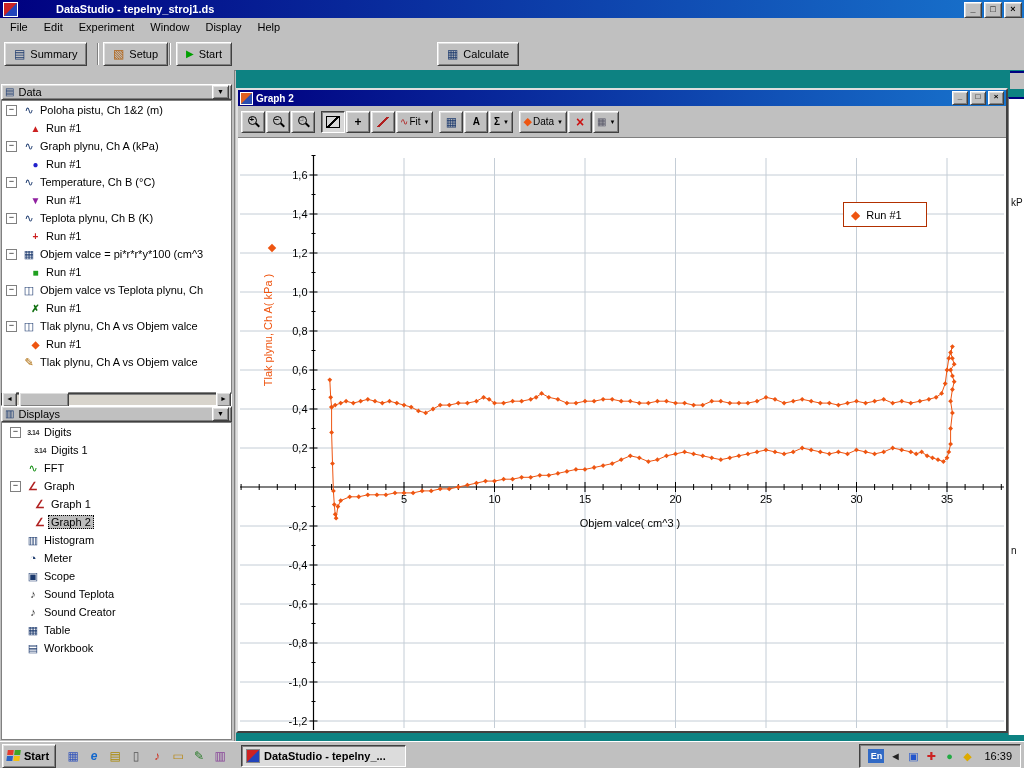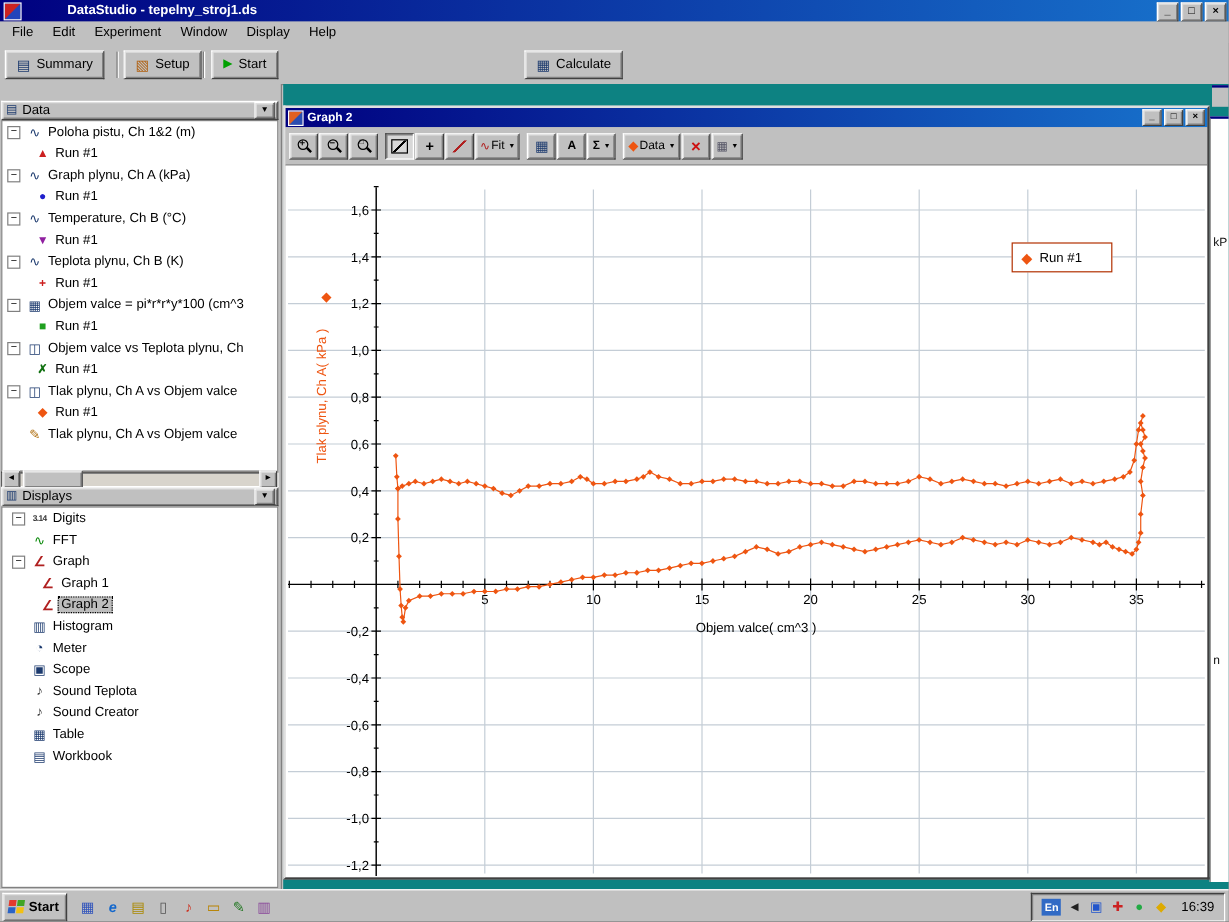--- a/index.html
+++ b/index.html
@@ -254,20 +254,24 @@
     <div class="sec-header raised" style="top:336px;">
       <span class="tb-ico" style="font-size:10px;color:#1c3a6e;">▥</span>
       <span>Displays</span>
       <span class="hdr-dd raised">▼</span>
     </div>
     <div class="tree" id="displays-tree" style="top:352px;height:318px;">
         <div class="trow disp">
           <span class="expand">−</span>
           <span class="ticon i-digits">3.14</span>
           <span class="tlabel">Digits</span>
+        </div>
+        <div class="trow dispchild">
+          <span class="ticon i-digits">3.14</span>
+          <span class="tlabel">Digits 1</span>
         </div>
         <div class="trow disp">
           <span class="expand-sp"></span>
           <span class="ticon i-fft">∿</span>
           <span class="tlabel">FFT</span>
         </div>
         <div class="trow disp">
           <span class="expand">−</span>
           <span class="ticon i-graph">∠</span>
           <span class="tlabel">Graph</span>
@@ -698,20 +702,24 @@
     <div class="ql" id="quicklaunch">
         <span class="qicon" style="color: rgb(51, 85, 187);">▦</span>
         <span class="qicon" style="color: rgb(17, 102, 204); font-style: italic; font-weight: bold;">e</span>
         <span class="qicon" style="color: rgb(170, 136, 0);">▤</span>
         <span class="qicon" style="color: rgb(85, 85, 85);">▯</span>
         <span class="qicon" style="color: rgb(204, 51, 34);">♪</span>
         <span class="qicon" style="color: rgb(184, 134, 11);">▭</span>
         <span class="qicon" style="color: rgb(34, 119, 34);">✎</span>
         <span class="qicon" style="color: rgb(136, 68, 153);">▥</span>
       </div>
+    <div class="taskbtn sunken">
+      <span class="ds-ico"></span>
+      <span style="overflow:hidden;white-space:nowrap;">DataStudio - tepelny_...</span>
+    </div>
     <div class="tray sunken">
       <span class="lang">En</span>
       <span id="tray-icons" style="display:flex;gap:4px;">
           <span class="tray-ico" style="color: rgb(34, 34, 34);">◄</span>
           <span class="tray-ico" style="color: rgb(34, 85, 204);">▣</span>
           <span class="tray-ico" style="color: rgb(204, 34, 34);">✚</span>
           <span class="tray-ico" style="color: rgb(34, 170, 68);">●</span>
           <span class="tray-ico" style="color: rgb(221, 170, 0);">◆</span>
         </span>
       <span class="tray-time">16:39</span>

